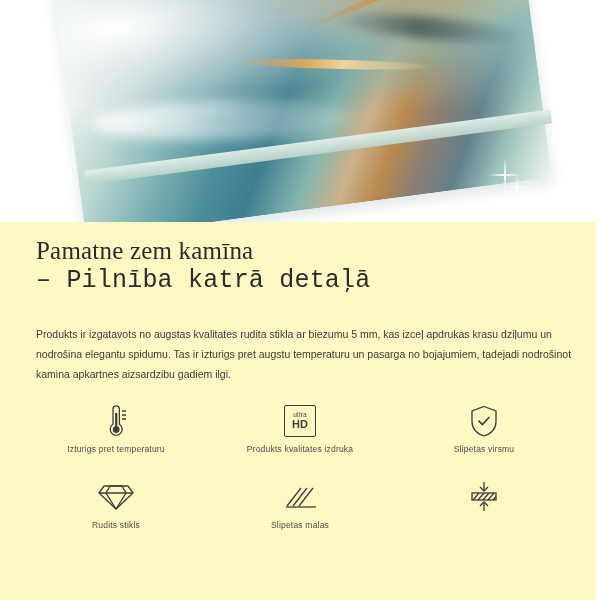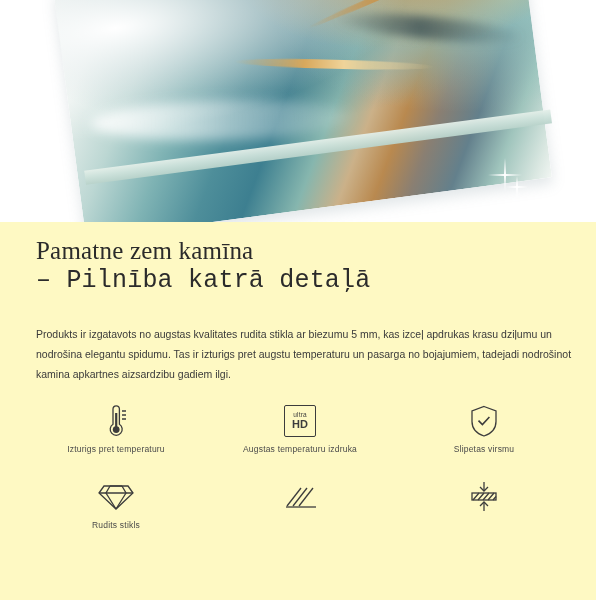--- a/index.html
+++ b/index.html
@@ -244,21 +244,21 @@
       <div class="caption">Izturigs pret temperaturu</div>
     </div>
 
     <div class="feature">
       <div class="icon-wrap">
         <div class="ultrahd">
           <span class="u1">ultra</span>
           <span class="u2">HD</span>
         </div>
       </div>
-      <div class="caption">Augstas temperaturu izdruka</div>
+      <div class="caption">Produkts kvalitates izdruka</div>
     </div>
 
     <div class="feature">
       <div class="icon-wrap">
         <svg class="icon-svg" width="34" height="38" viewBox="0 0 34 38" fill="none" stroke="#3c3c3c" stroke-width="1.3">
           <path d="M17 4.5 29 9v10.5c0 7.2-5 12.2-12 14.5-7-2.3-12-7.3-12-14.5V9L17 4.5z"></path>
           <path d="M11.5 18.6l3.9 4 7-7.6" stroke-width="1.6"></path>
         </svg>
       </div>
       <div class="caption">Slipetas virsmu</div>
@@ -279,20 +279,21 @@
 
     <div class="feature">
       <div class="icon-wrap">
         <svg class="icon-svg" width="38" height="30" viewBox="0 0 38 30" fill="none" stroke="#3c3c3c" stroke-width="1.3">
           <path d="M6 24L20 6"></path>
           <path d="M12 24L26 6"></path>
           <path d="M18 24L32 6"></path>
           <path d="M5 25h30"></path>
         </svg>
       </div>
+      <div class="caption">Slipetas malas</div>
     </div>
 
     <div class="feature">
       <div class="icon-wrap">
         <svg class="icon-svg" width="40" height="34" viewBox="0 0 40 34" fill="none" stroke="#3c3c3c" stroke-width="1.3">
           <path d="M20 2v8"></path>
           <path d="M16 7l4 4 4-4"></path>
           <rect x="8" y="13" width="24" height="7"></rect>
           <path d="M9 20l6-7M14 20l6-7M19 20l6-7M24 20l6-7M29 20l3-3.5"></path>
           <path d="M20 31v-8"></path>

